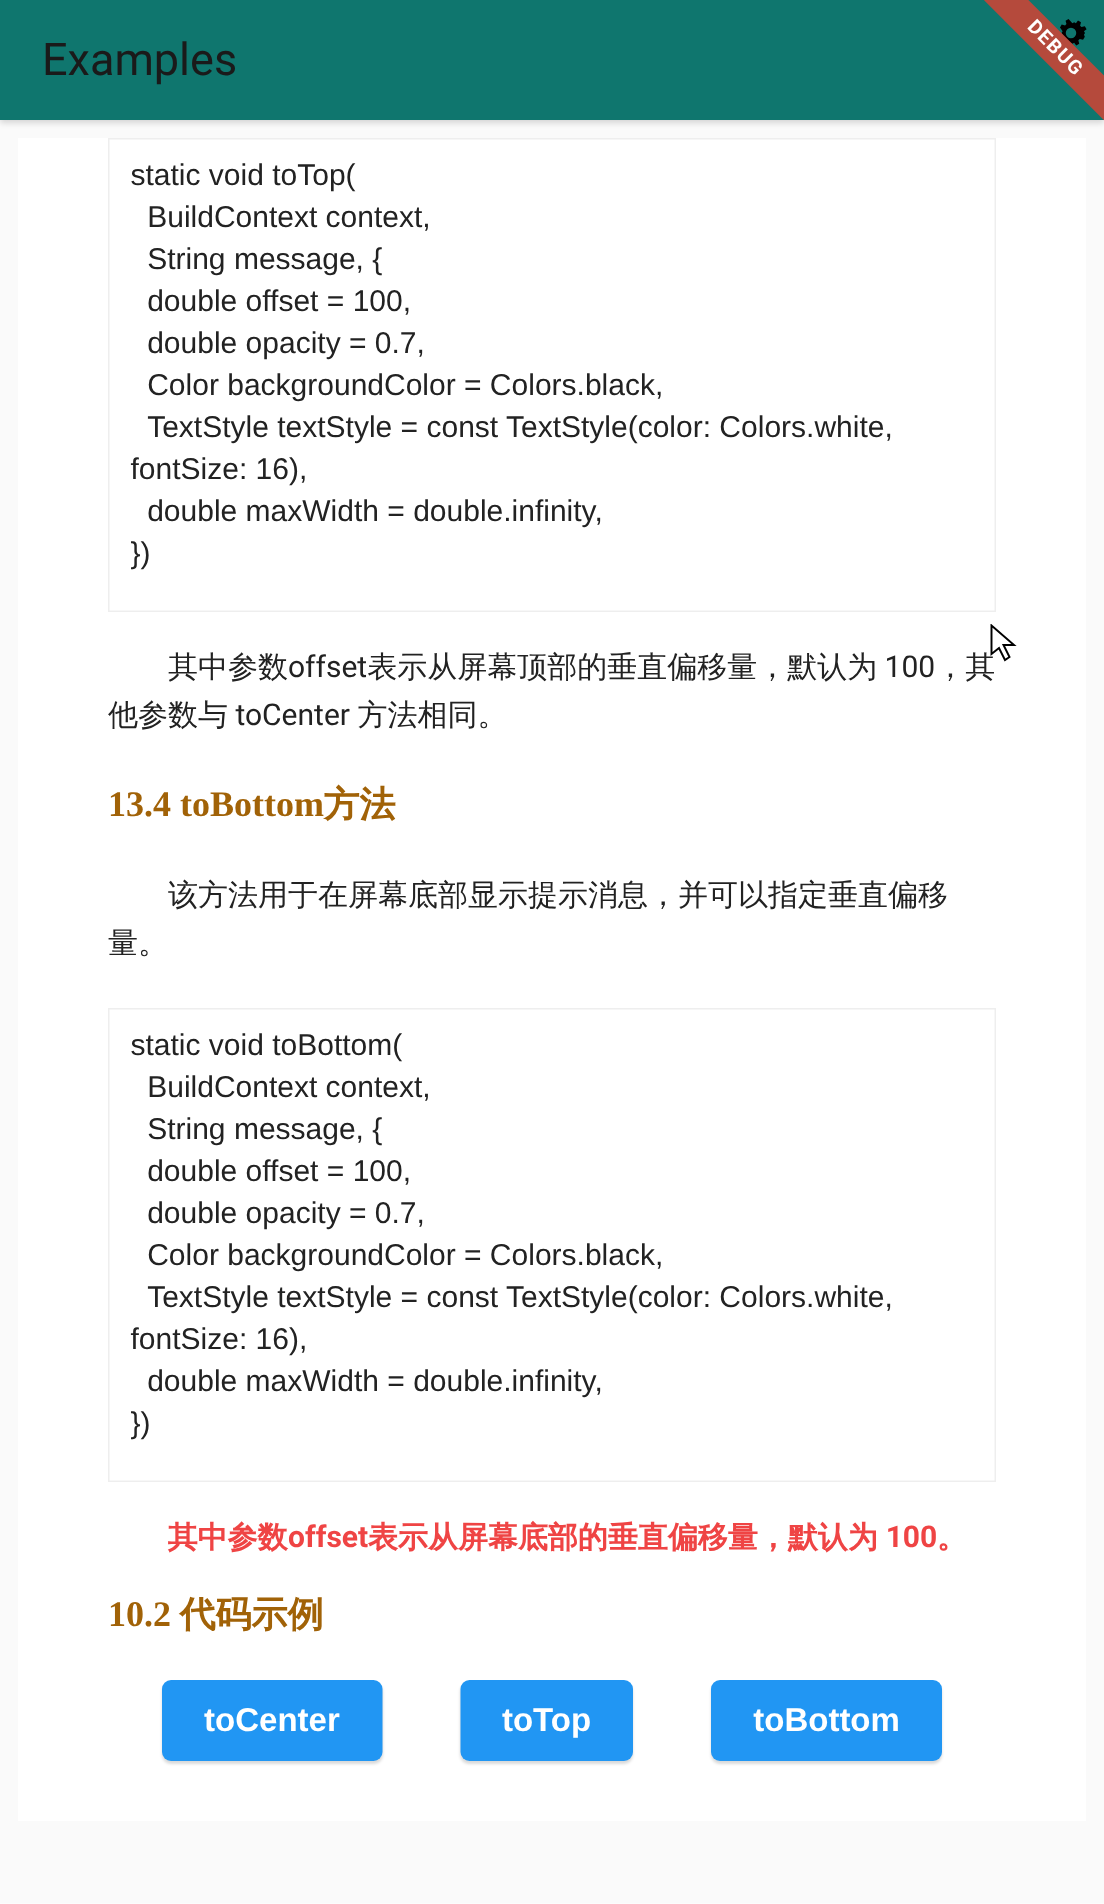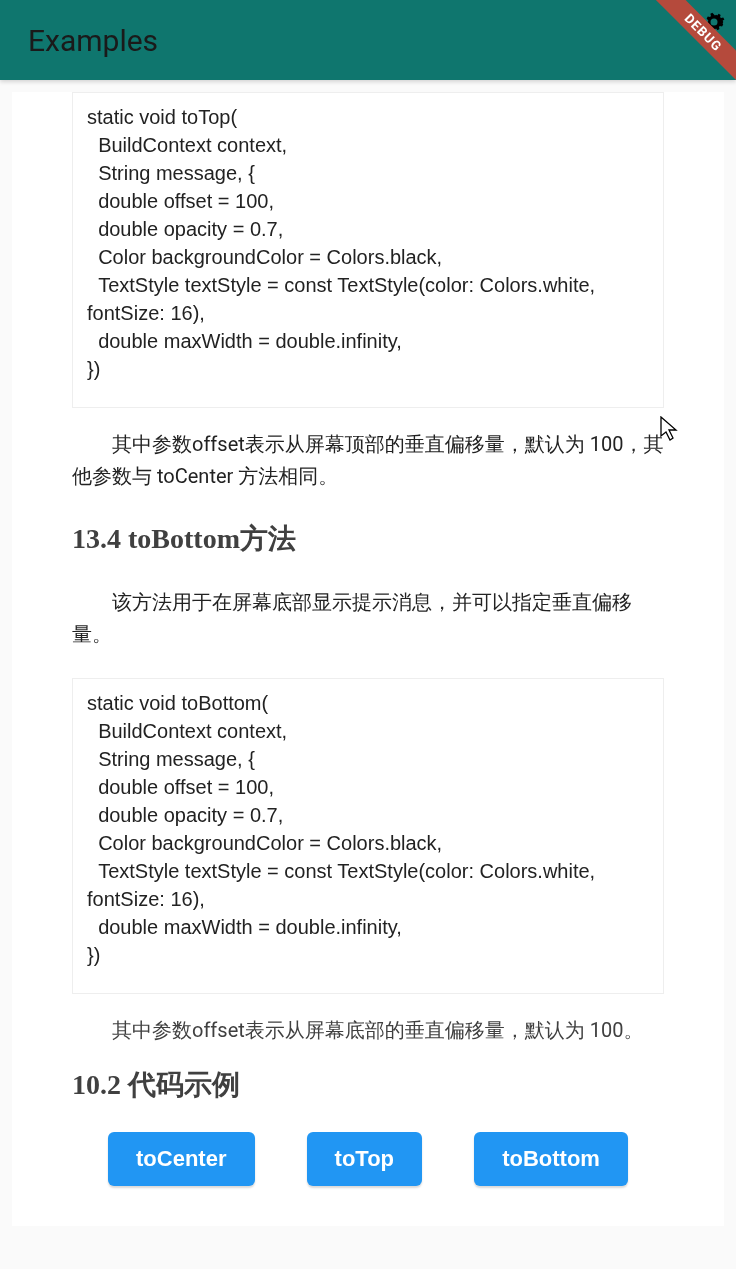--- a/index.html
+++ b/index.html
@@ -76,29 +76,30 @@
   .para {
     font-size: 20px;
     line-height: 1.6;
     color: #222;
     margin: 20px 0 28px 0;
     text-indent: 2em;
   }
   .para-tight {
     font-size: 20px;
     line-height: 1.6;
-    color: #404040;
+    color: #ef4444;
     margin: 8px 0 20px 0;
     text-indent: 2em;
+    font-weight: bold;
   }
   .heading {
     font-family: Georgia, "Times New Roman", serif;
-    font-size: 28px;
+    font-size: 24px;
     font-weight: 700;
-    color: #404040;
+    color: #a16207;
     margin: 20px 0 28px 0;
   }
   .button-row {
     display: flex;
     justify-content: space-around;
     gap: 20px;
     margin-top: 28px;
     padding: 0 20px;
   }
   .btn {

